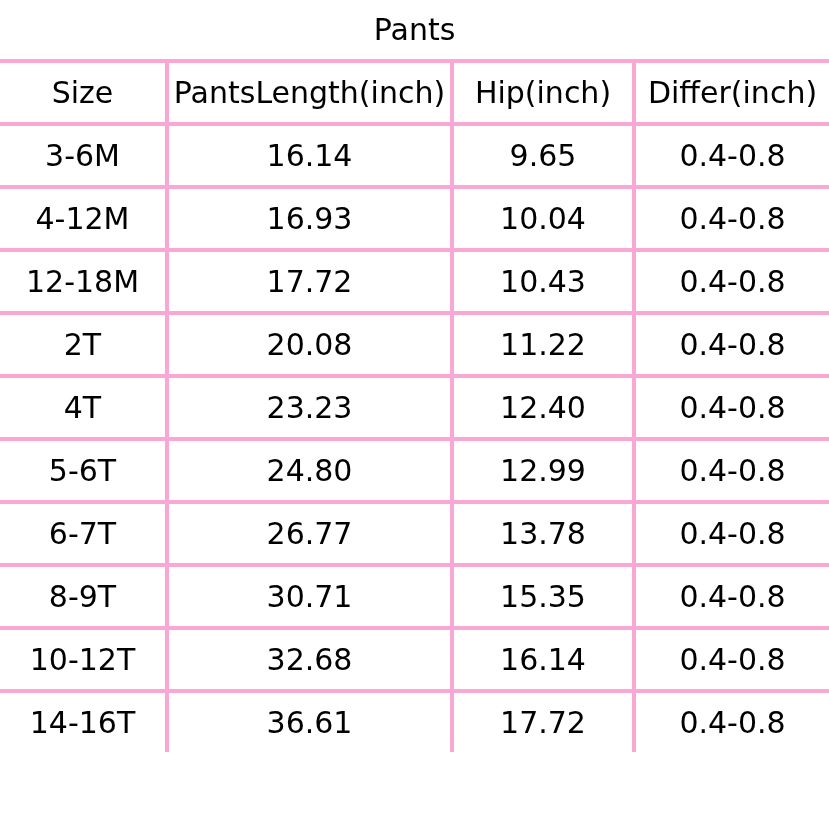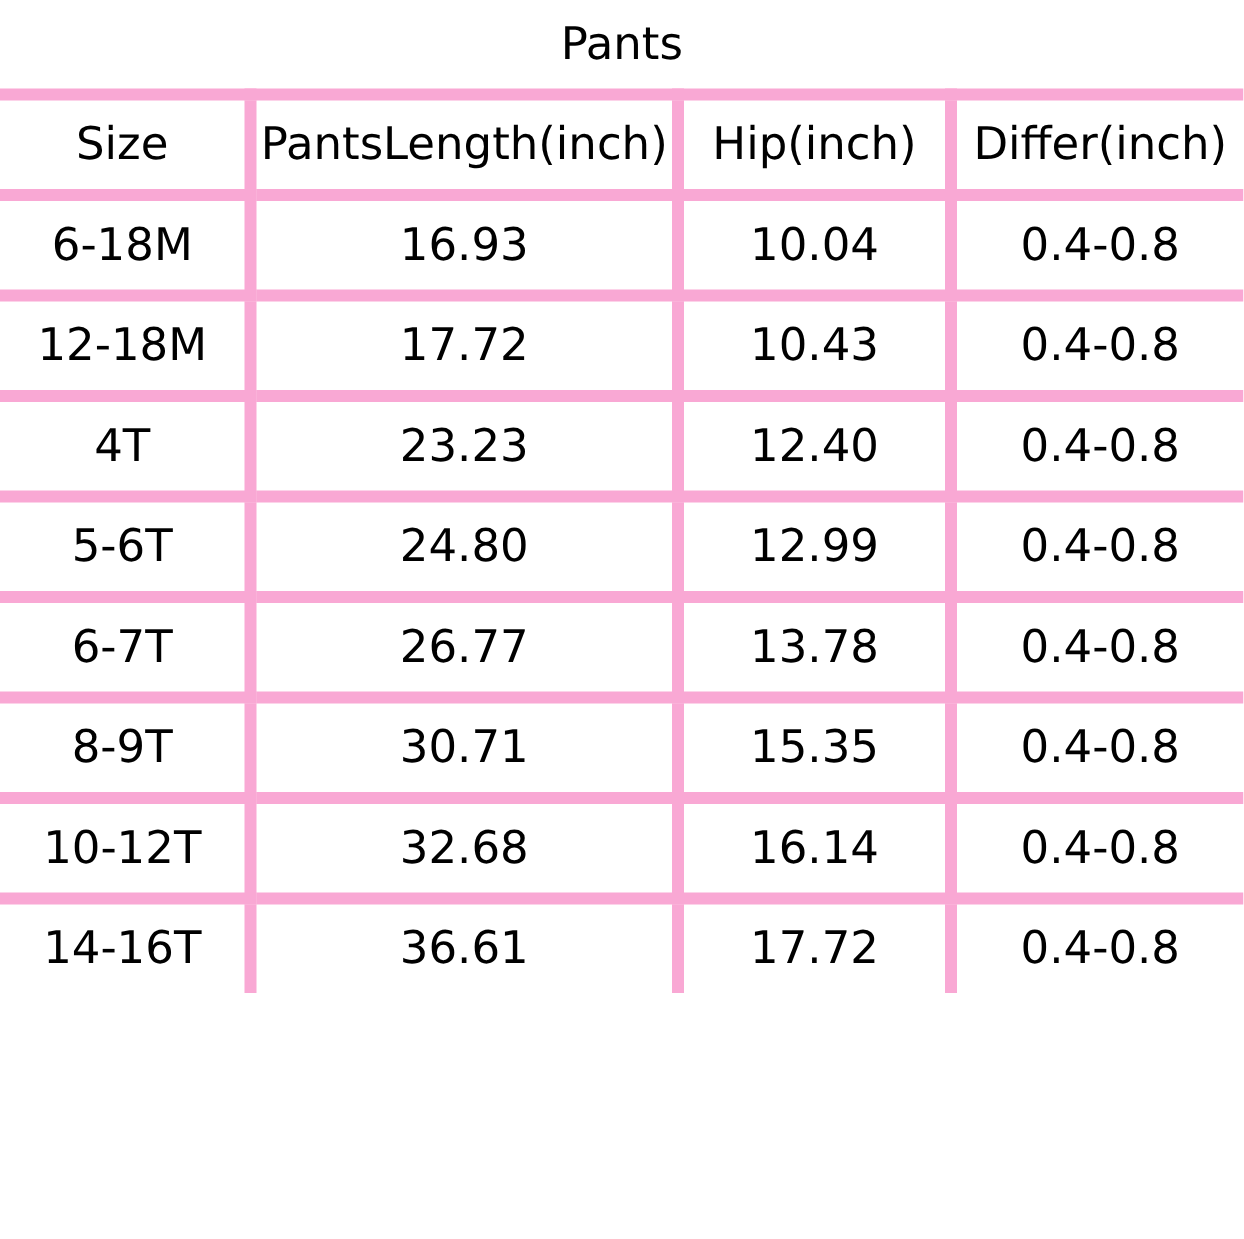--- a/index.html
+++ b/index.html
@@ -20,21 +20,21 @@
     box-sizing: border-box;
     display: flex;
     flex-direction: column;
   }
   table.size-chart {
     width: 829px;
     border-collapse: collapse;
     table-layout: fixed;
   }
   table.size-chart td {
-    border: 8px solid #f9a8d4;
+    border: 4px solid #f9a8d4;
     text-align: center;
     vertical-align: middle;
     font-size: 30px;
     line-height: 1.1;
     padding: 0;
     height: 59px;
     white-space: nowrap;
     overflow: hidden;
   }
   
@@ -79,29 +79,41 @@
         <td class="title-cell" colspan="4">Pants</td>
       </tr>
       <tr>
         <td class="header-cell">Size</td>
         <td class="header-cell">PantsLength(inch)</td>
         <td class="header-cell">Hip(inch)</td>
         <td class="header-cell">Differ(inch)</td>
       </tr>
 
       <tr>
-        <td>6-18M</td>
+        <td>3-6M</td>
+        <td>16.14</td>
+        <td>9.65</td>
+        <td>0.4-0.8</td>
+      </tr>
+      <tr>
+        <td>4-12M</td>
         <td>16.93</td>
         <td>10.04</td>
         <td>0.4-0.8</td>
       </tr>
       <tr>
         <td>12-18M</td>
         <td>17.72</td>
         <td>10.43</td>
+        <td>0.4-0.8</td>
+      </tr>
+      <tr>
+        <td>2T</td>
+        <td>20.08</td>
+        <td>11.22</td>
         <td>0.4-0.8</td>
       </tr>
       <tr>
         <td>4T</td>
         <td>23.23</td>
         <td>12.40</td>
         <td>0.4-0.8</td>
       </tr>
       <tr>
         <td>5-6T</td>

